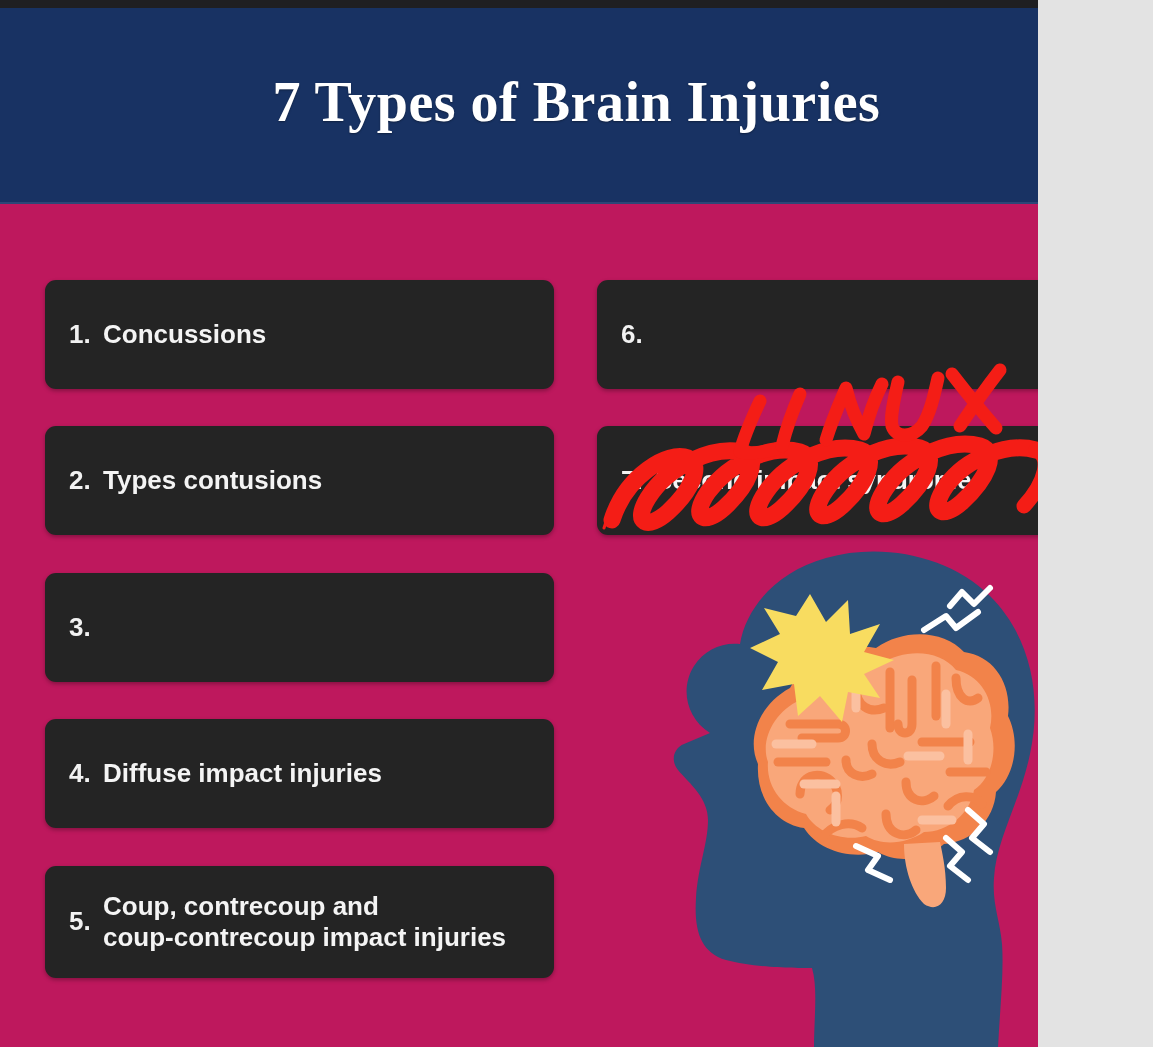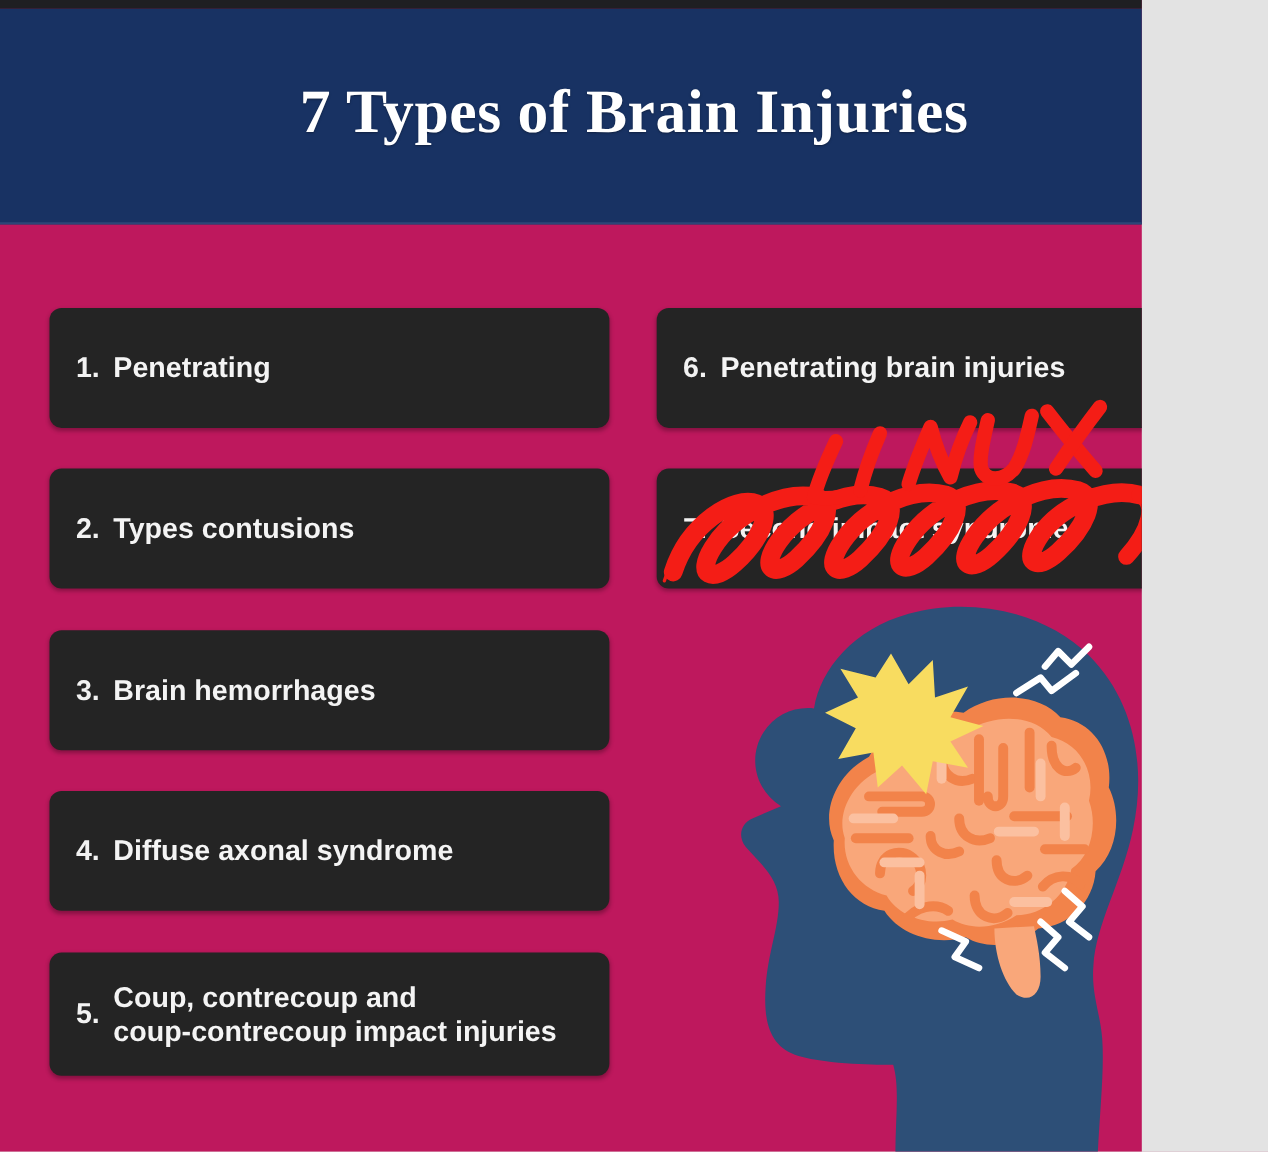--- a/index.html
+++ b/index.html
@@ -119,47 +119,45 @@
 <div id="page">
 
   <div id="top-strip"></div>
 
   <div id="header-band">
     <div id="header-title">7 Types of Brain Injuries</div>
   </div>
 
   <div class="card" id="card-1">
     <span class="card-num">1.</span>
-    <span class="card-label">Penetrating</span>
+    <span class="card-label">Concussions</span>
   </div>
 
   <div class="card" id="card-2">
     <span class="card-num">2.</span>
     <span class="card-label">Types contusions</span>
   </div>
 
   <div class="card" id="card-3">
     <span class="card-num">3.</span>
-    <span class="card-label">Brain hemorrhages</span>
   </div>
 
   <div class="card" id="card-4">
     <span class="card-num">4.</span>
-    <span class="card-label">Diffuse axonal syndrome</span>
+    <span class="card-label">Diffuse impact injuries</span>
   </div>
 
   <div class="card" id="card-5">
     <span class="card-num">5.</span>
     <span class="card-label">Coup, contrecoup and
 coup-contrecoup impact injuries</span>
   </div>
 
   <div class="card" id="card-6">
     <span class="card-num">6.</span>
-    <span class="card-label">Penetrating brain injuries</span>
   </div>
 
   <div class="card" id="card-7">
     <span class="card-num">7.</span>
     <span class="card-label">Second impact syndrome</span>
   </div>
 
   <svg id="annotation-layer" viewBox="0 0 1153 1047">
 
     <g fill="none" stroke="#f41d16" stroke-linecap="round" stroke-linejoin="round">

